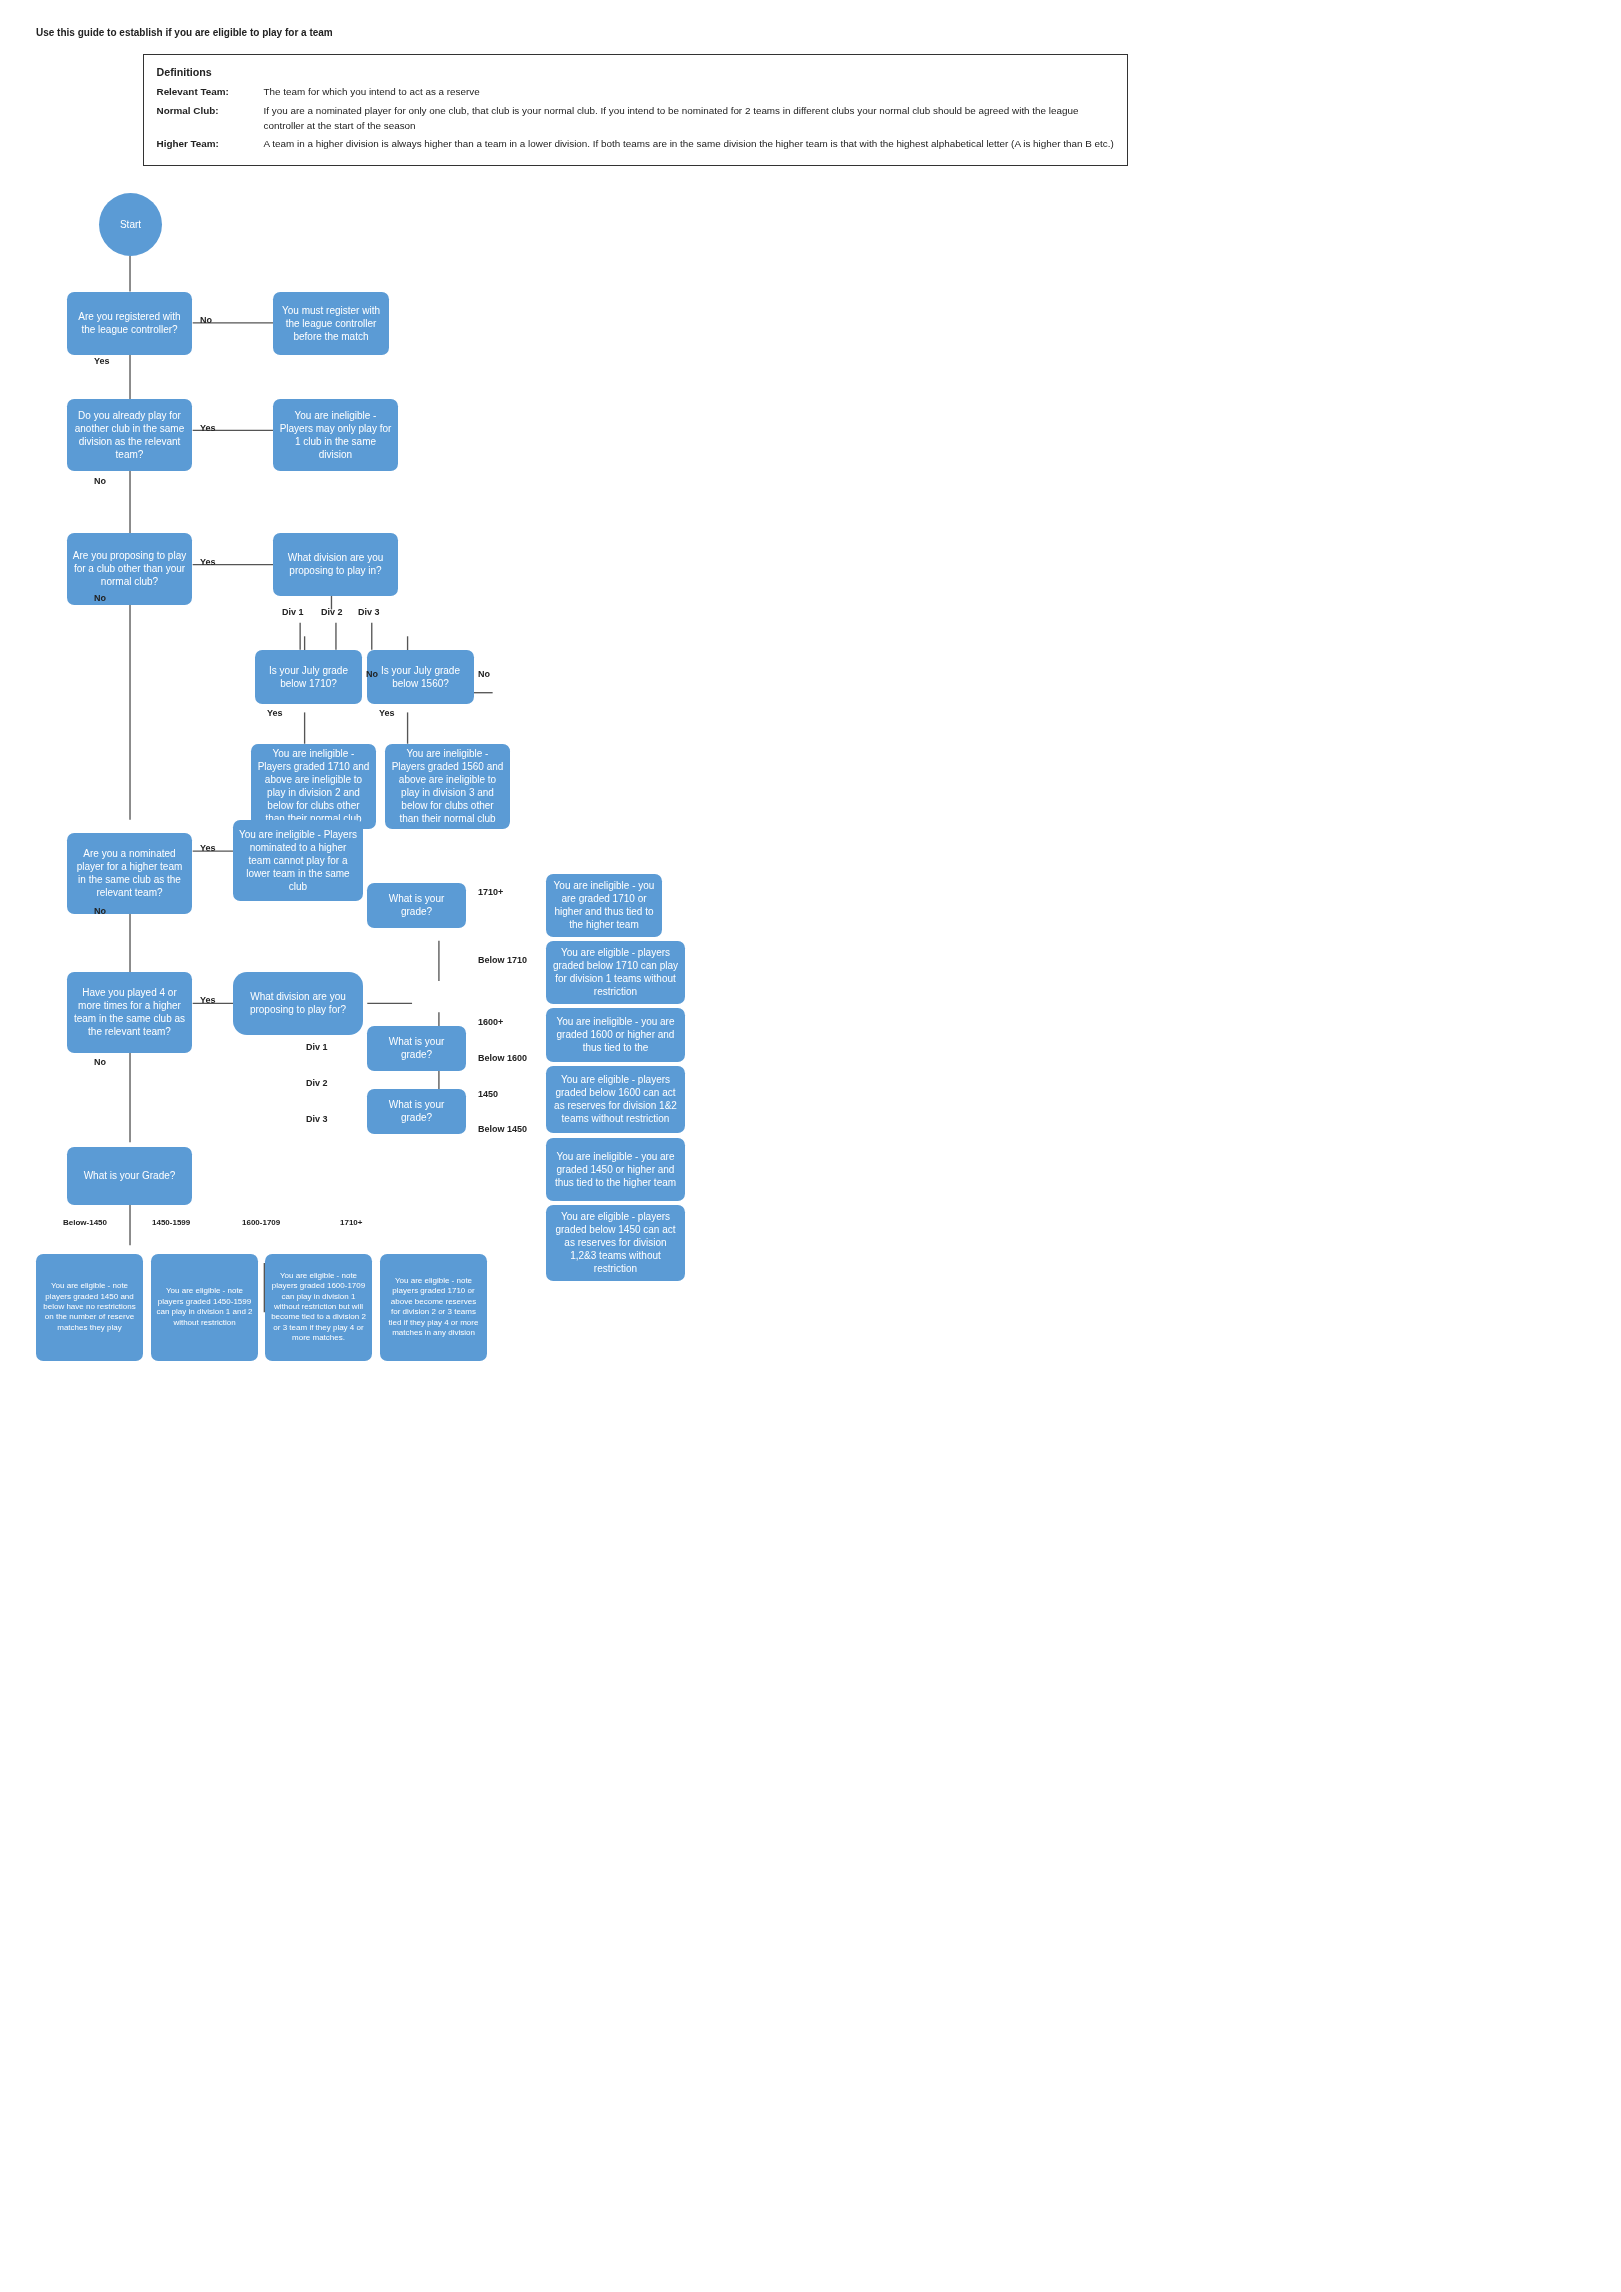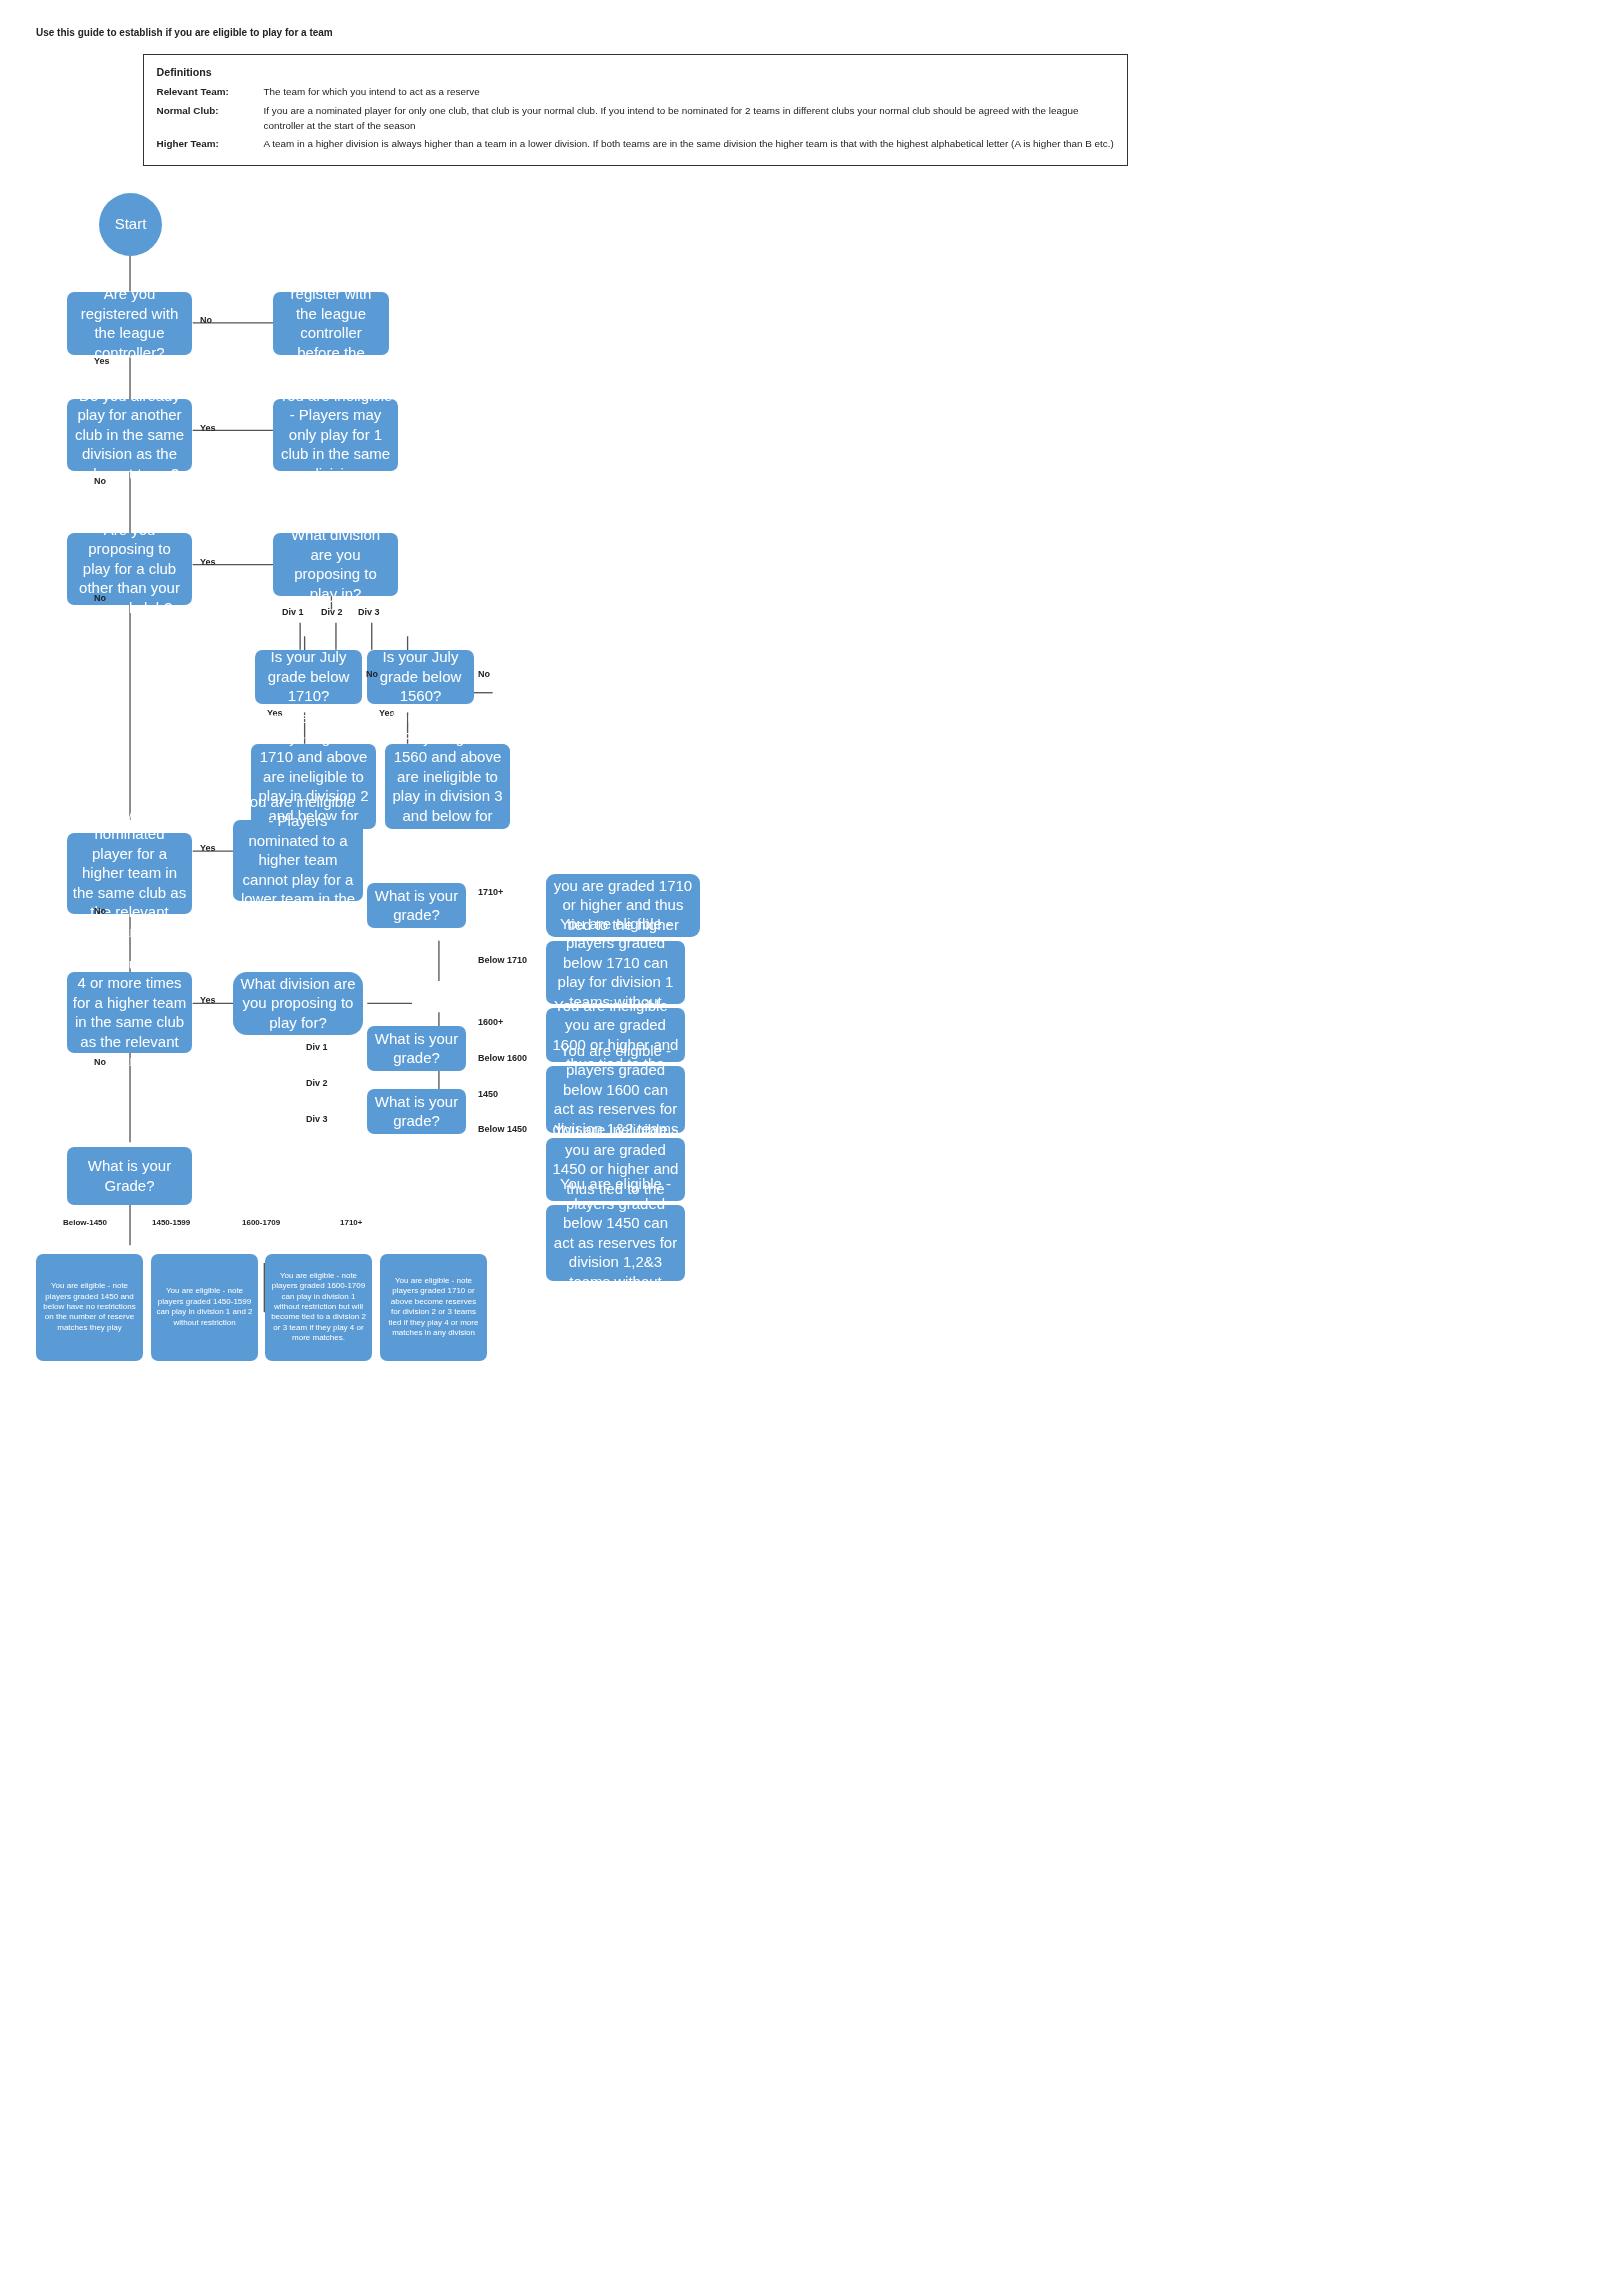--- a/index.html
+++ b/index.html
@@ -51,21 +51,21 @@
     }
 
     
     .node {
       position: absolute;
       border-radius: 7.2px;
       display: flex;
       align-items: center;
       justify-content: center;
       text-align: center;
-      font-size: 15px;
+      font-size: 10px;
       line-height: 1.3;
       padding: 5.4px;
     }
     .node-blue {
       background: #5b9bd5;
       color: #fff;
     }
     .node-start {
       background: #5b9bd5;
       color: #fff;
@@ -302,21 +302,21 @@
   <div class="label-text" style="left:442px; top:762px; font-weight:bold;">Below 1710</div>
 
   <div class="label-text" style="left:442px; top:824px; font-weight:bold;">1600+</div>
 
   <div class="label-text" style="left:442px; top:860px; font-weight:bold;">Below 1600</div>
 
   <div class="label-text" style="left:442px; top:896px; font-weight:bold;">1450</div>
 
   <div class="label-text" style="left:442px; top:931px; font-weight:bold;">Below 1450</div>
 
-  <div class="node node-blue" style="left:510px; top:681px; width:154px; height:63px;border-radius:9px;">
+  <div class="node node-blue" style="left:510px; top:681px; width:116px; height:63px;">
     <span>You are ineligible - you are graded 1710 or higher and thus tied to the higher team</span>
   </div>
 
   <div class="node node-blue" style="left:510px; top:748px; width:139px; height:63px;">
     <span>You are eligible - players graded below 1710 can play for division 1 teams without restriction</span>
   </div>
 
   <div class="node node-blue" style="left:510px; top:815px; width:139px; height:54px;">
     <span>You are ineligible - you are graded 1600 or higher and thus tied to the</span>
   </div>

